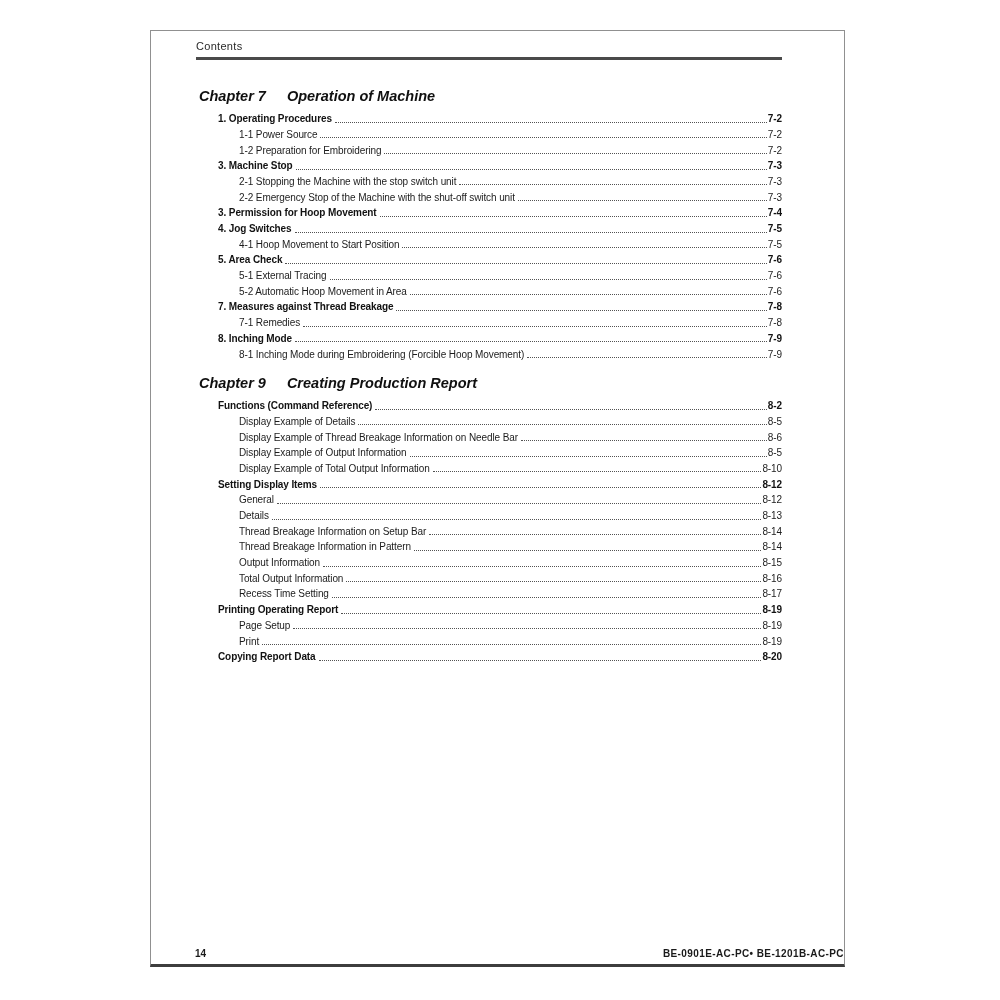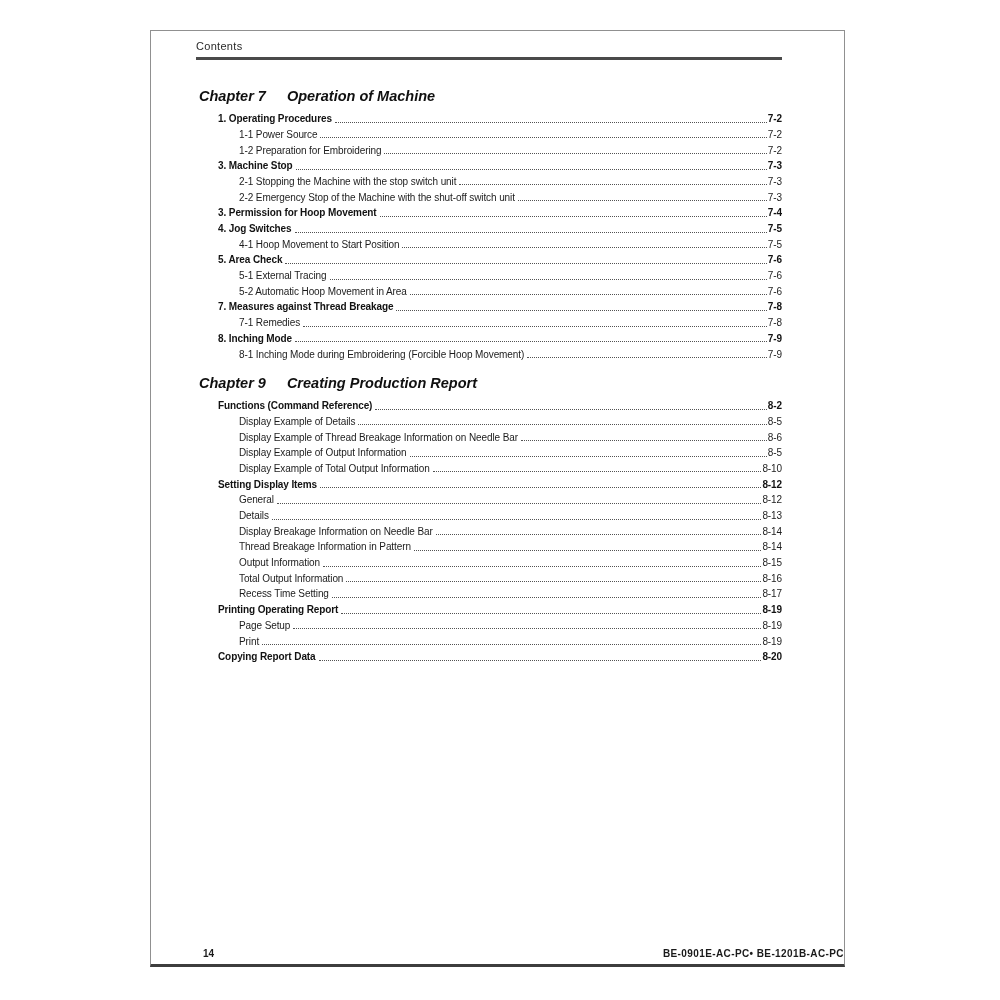--- a/index.html
+++ b/index.html
@@ -50,21 +50,21 @@
     min-width: 10px;
   }
   .row.lvl1 { padding-left: 22px; }
   .row.lvl1 .lbl, .row.lvl1 .pg { font-weight: bold; color: #121212; }
   .row.lvl2 { padding-left: 43px; }
 
   .footer {
     position: absolute; left: 0; right: 0; bottom: 4px;
     height: 13px; font-size: 10px; color: #1a1a1a;
   }
-  .footer .pageno { position: absolute; left: 52px; bottom: 1px; font-weight: bold; }
+  .footer .pageno { position: absolute; left: 44px; bottom: 1px; font-weight: bold; }
   .footer .doccode {
     position: absolute; left: 0; right: 0; bottom: 1px;
     text-align: right; font-weight: bold; letter-spacing: 0.4px;
   }
 </style>
 </head>
 <body>
 
 <div class="canvas">
   <div class="page">
@@ -198,21 +198,21 @@
                 <span class="lbl">General</span>
                 <span class="dots"></span>
                 <span class="pg">8-12</span>
               </div>
               <div class="row lvl2">
                 <span class="lbl">Details</span>
                 <span class="dots"></span>
                 <span class="pg">8-13</span>
               </div>
               <div class="row lvl2">
-                <span class="lbl">Display Breakage Information on Needle Bar</span>
+                <span class="lbl">Thread Breakage Information on Setup Bar</span>
                 <span class="dots"></span>
                 <span class="pg">8-14</span>
               </div>
               <div class="row lvl2">
                 <span class="lbl">Thread Breakage Information in Pattern</span>
                 <span class="dots"></span>
                 <span class="pg">8-14</span>
               </div>
               <div class="row lvl2">
                 <span class="lbl">Output Information</span>

